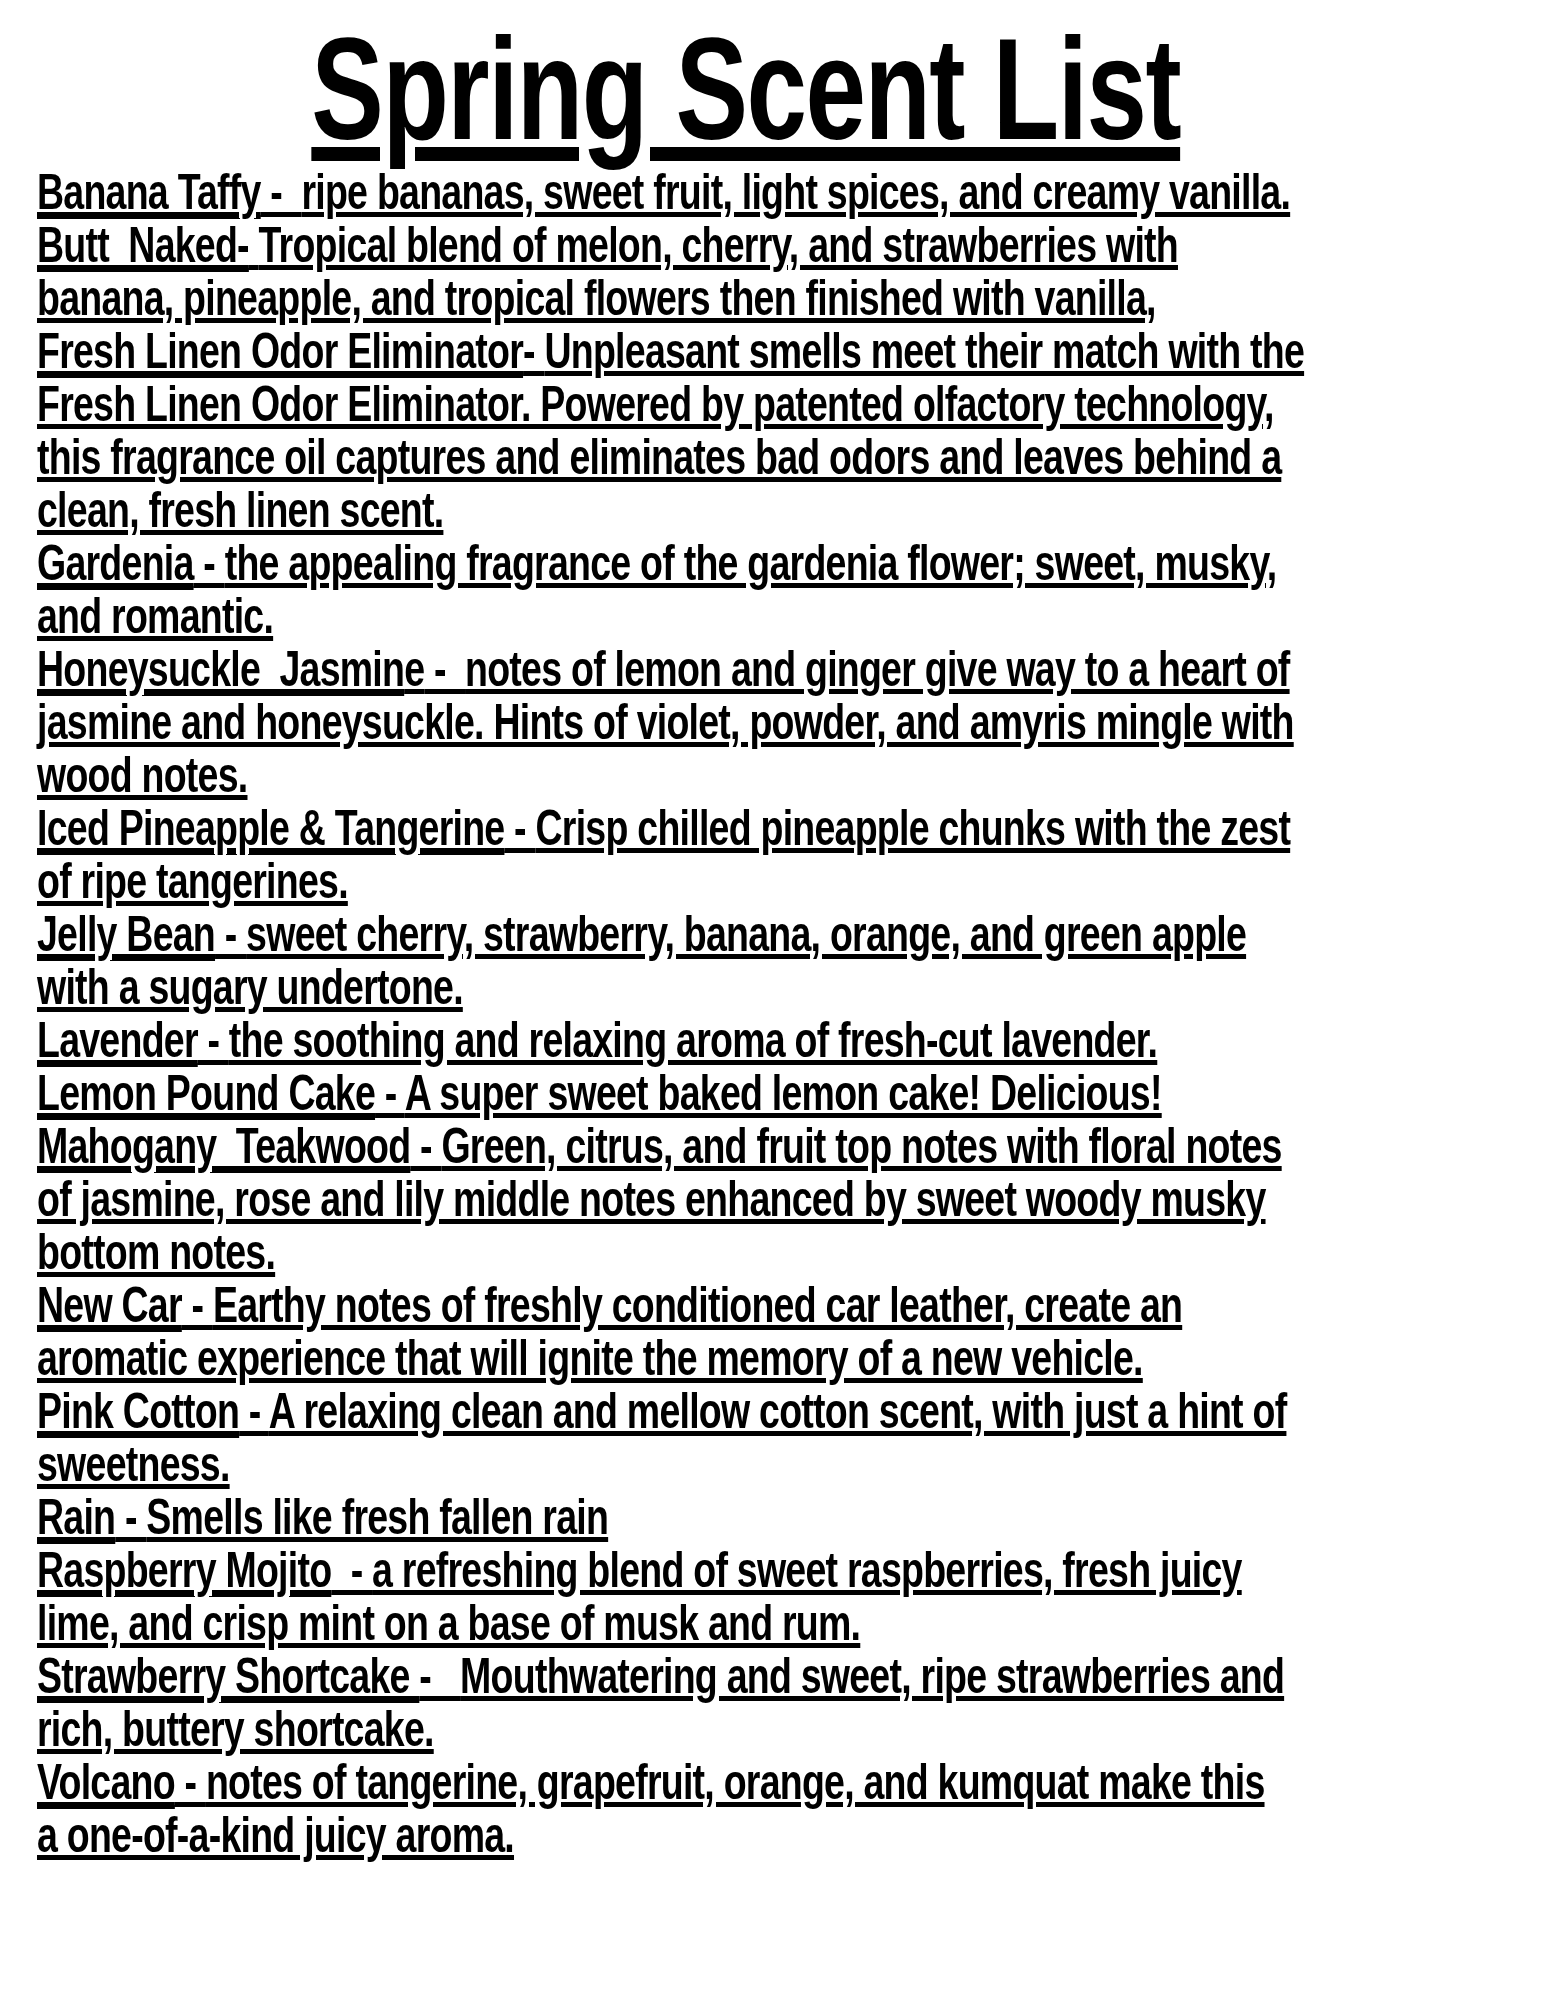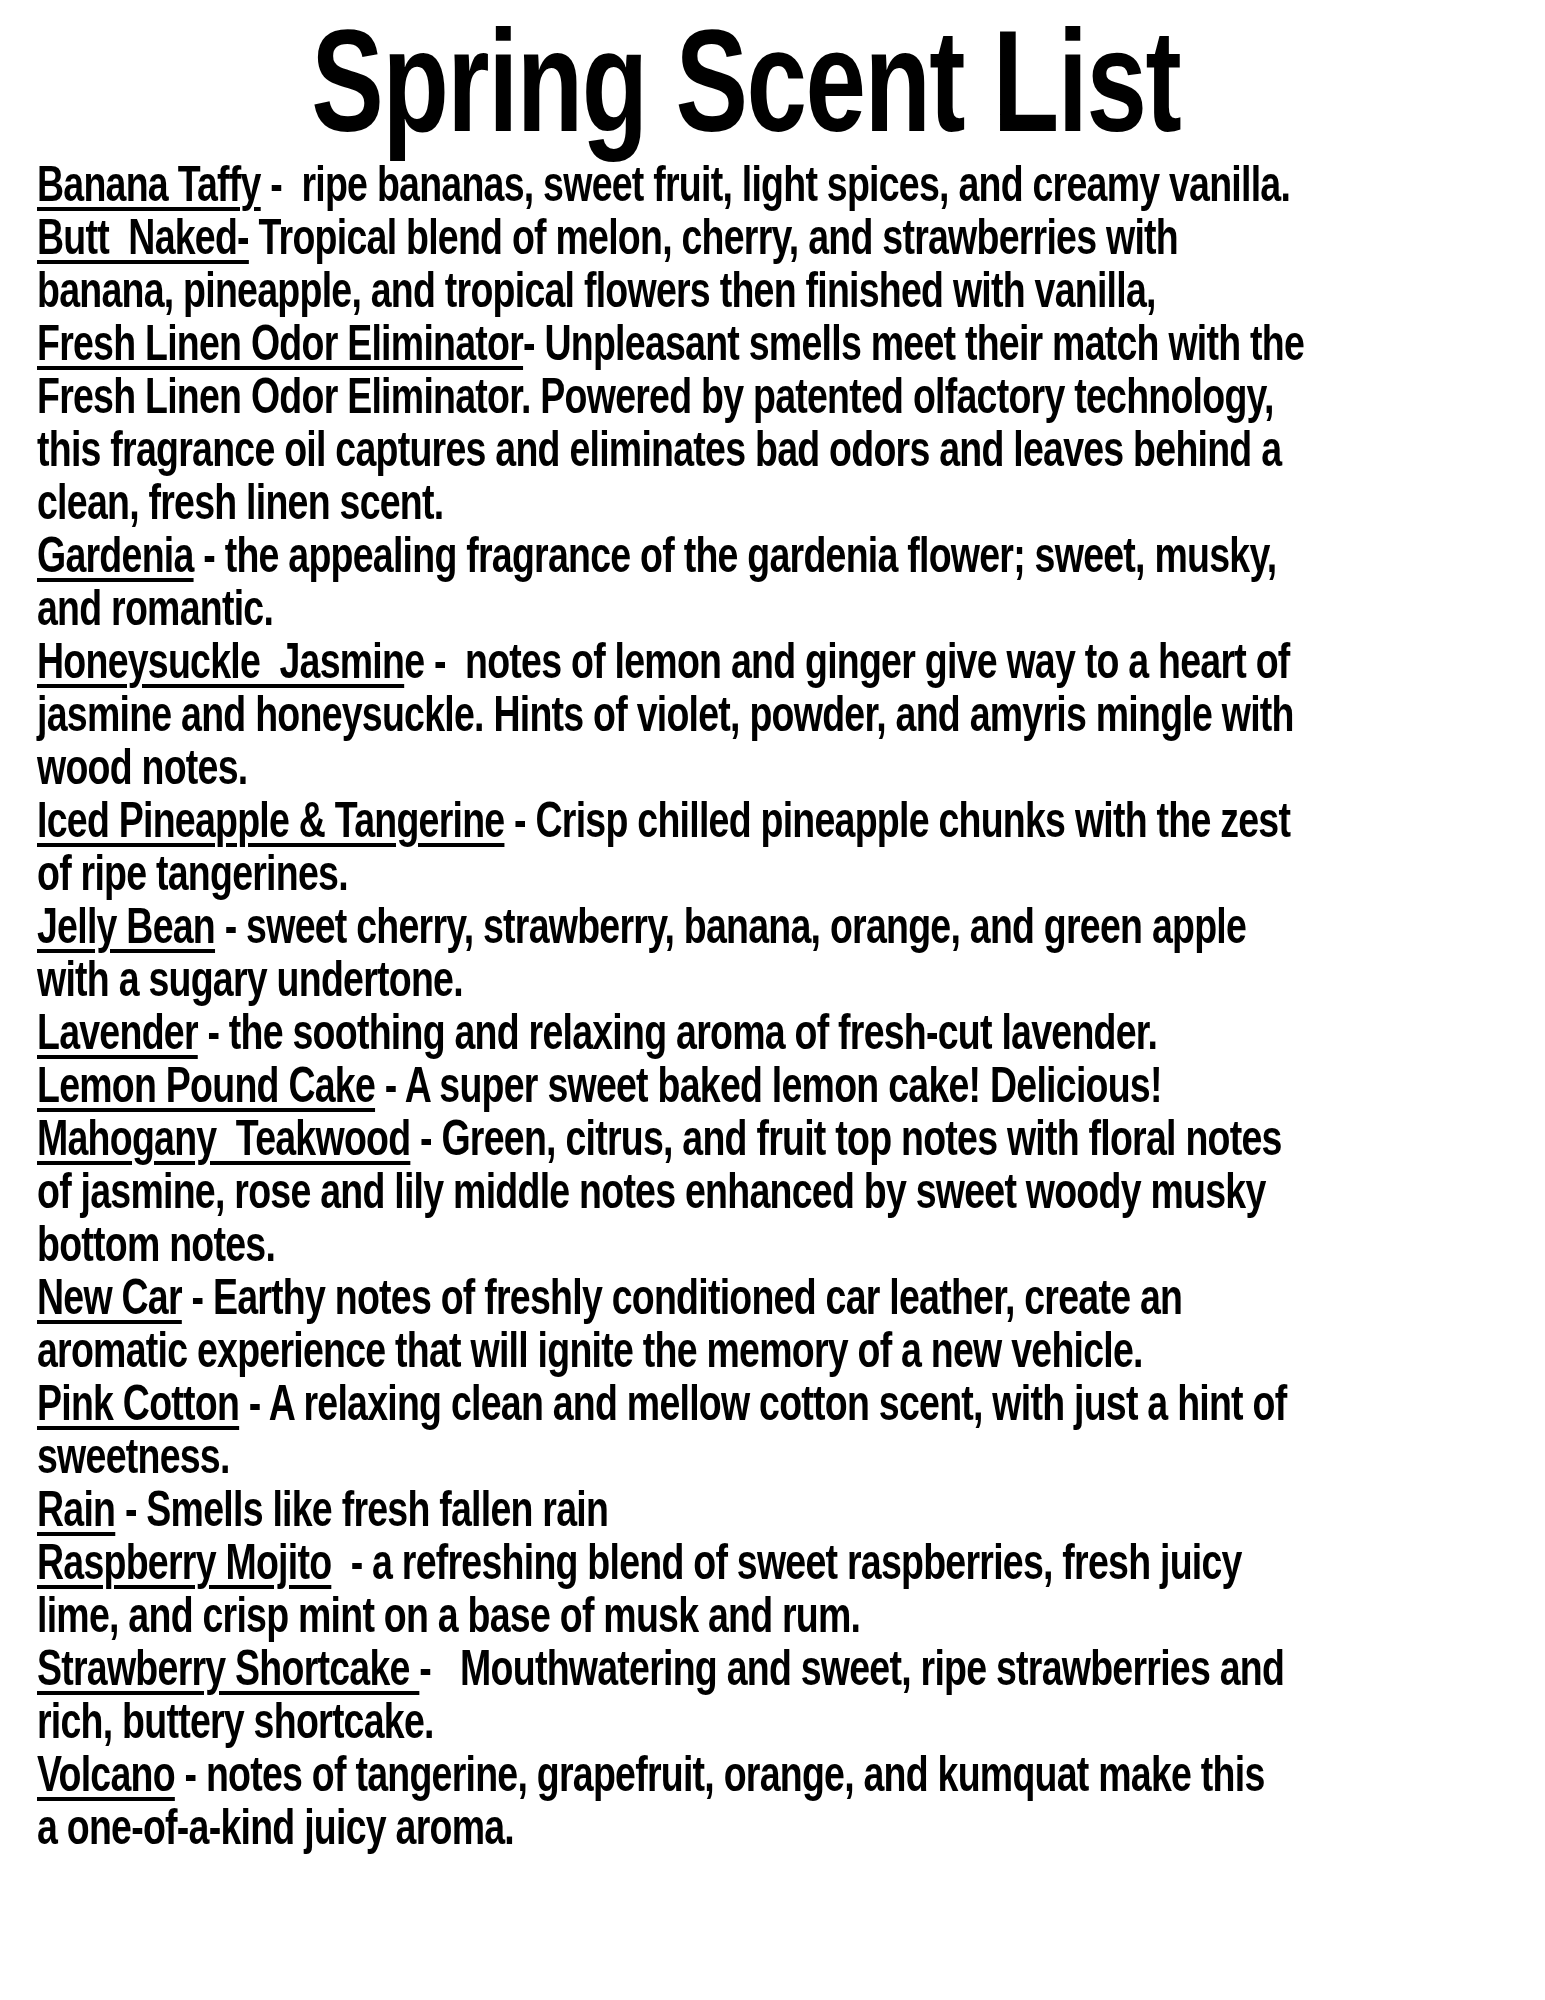--- a/index.html
+++ b/index.html
@@ -5,21 +5,21 @@
   html, body { margin: 0; padding: 0; }
   body {
     width: 1545px;
     height: 2000px;
     background: #ffffff;
     color: #000000;
     overflow: hidden;
     font-family: "Liberation Sans", sans-serif;
   }
   .page { width: 1545px; height: 2000px; }
-  .scale-wrap { margin-left: 37px; padding-top: 6px; }
+  .scale-wrap { margin-left: 37px; padding-top: 14px; text-decoration: underline; }
   .content {
     width: 2010px;
     transform: scaleX(0.75);
     transform-origin: left top;
     font-weight: bold;
   }
   .title {
     font-size: 145px;
     line-height: 150px;
     text-align: center;

